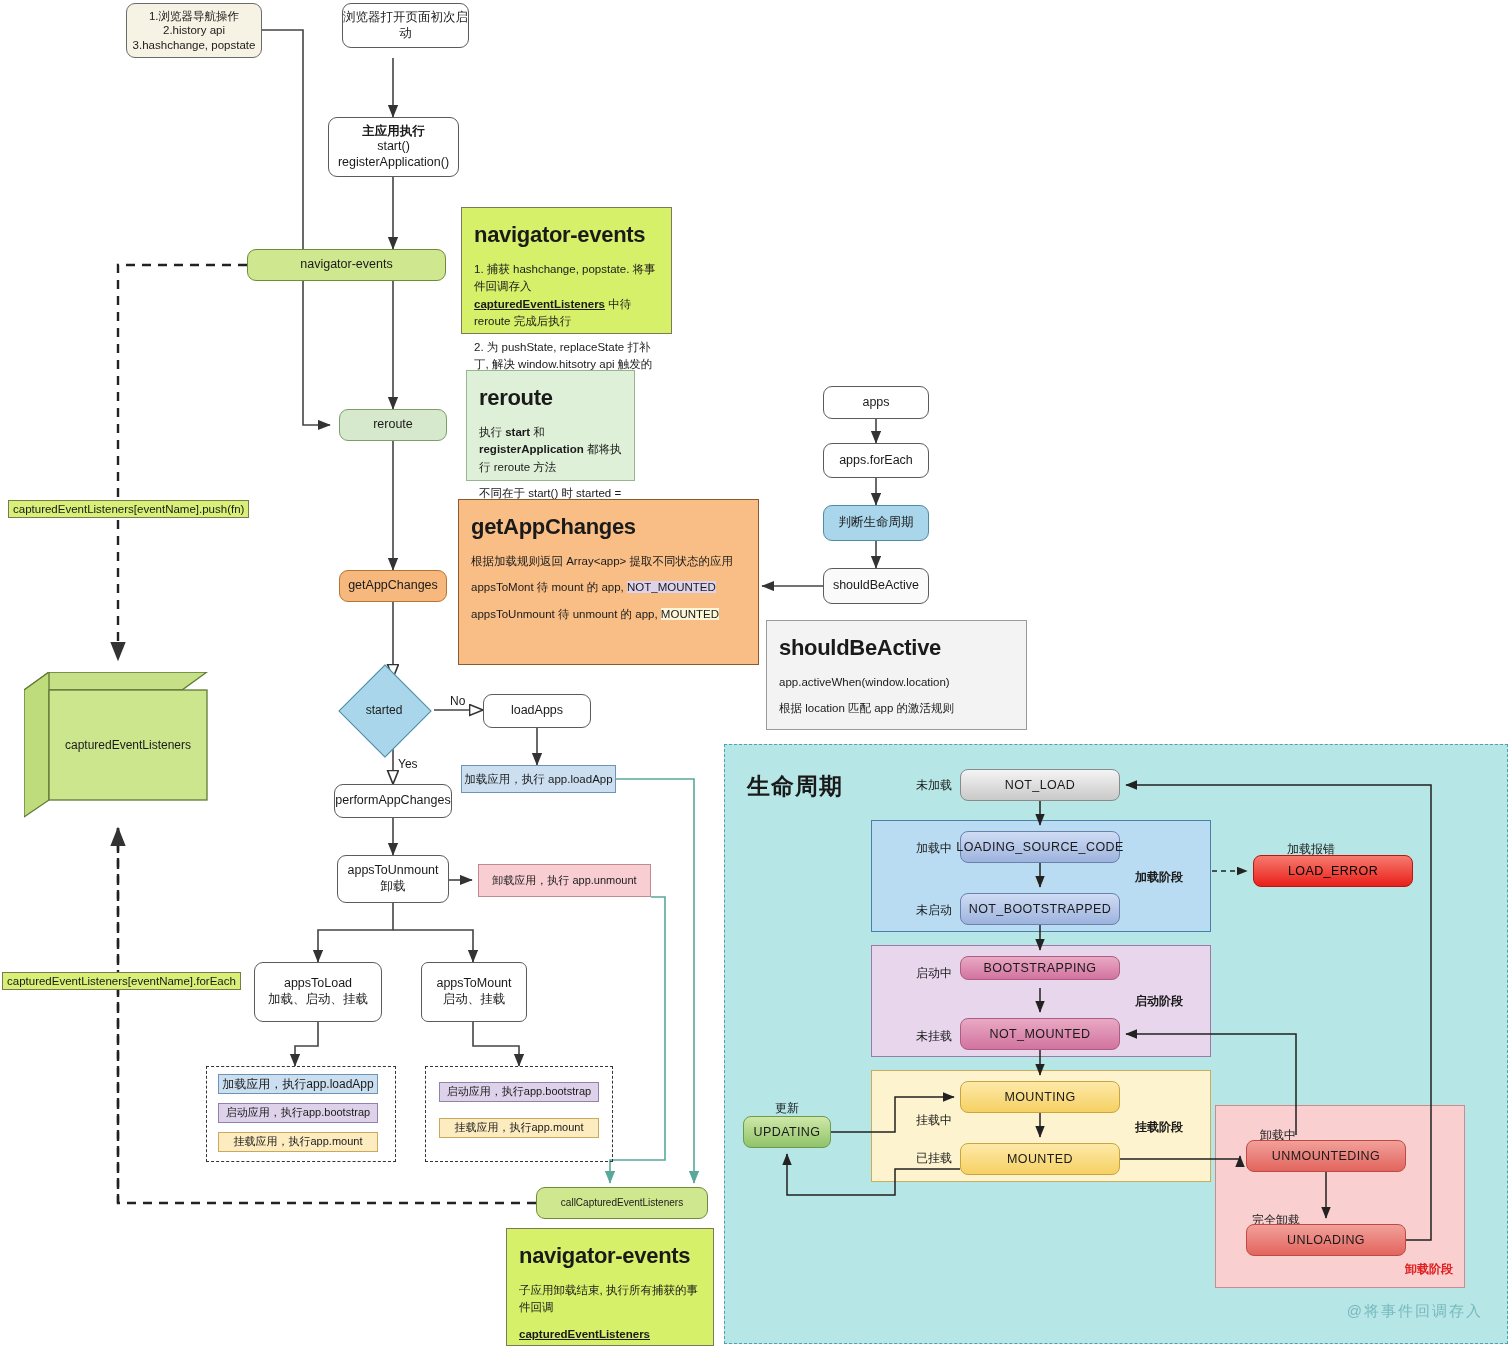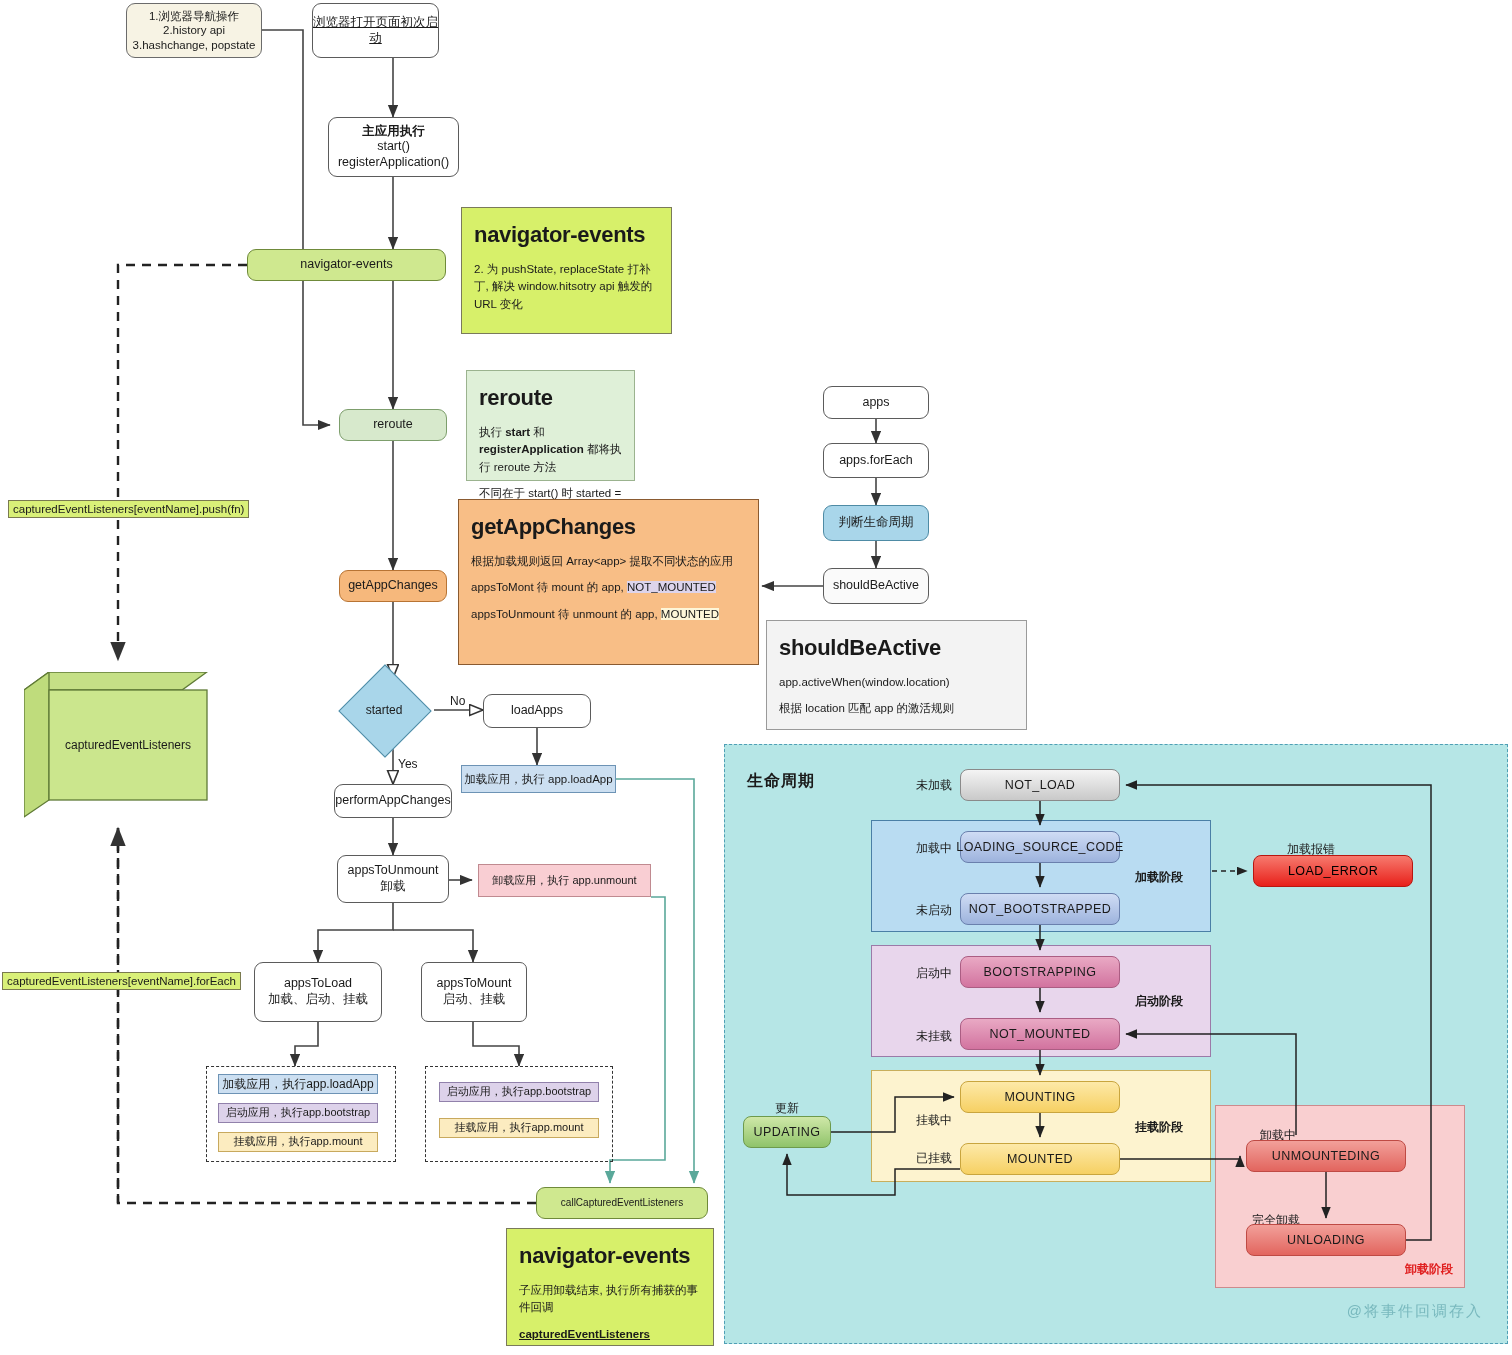--- a/index.html
+++ b/index.html
@@ -22,21 +22,21 @@
   .note p:last-child{margin-bottom:0;}
   .hl-blue{background:#d3e4f4;}
   .hl-purple{background:#ddd4ec;}
   .hl-yellow{background:#fdf6d8;}
   .u{text-decoration:underline;font-weight:bold;}
   .tag{position:absolute;box-sizing:border-box;background:#d9f078;border:1.4px solid #7a7a50;font-size:11.5px;padding:2px 4px;white-space:nowrap;}
   svg.layer{position:absolute;left:0;top:0;width:1512px;height:1355px;pointer-events:none;}
   
   #lifecycle{position:absolute;left:724px;top:744px;width:784px;height:600px;
       background:#b6e6e6;border:1.6px dashed #4f9fb5;box-sizing:border-box;}
-  #lifecycle .title{position:absolute;left:22px;top:26px;font-size:16px;font-weight:bold;letter-spacing:1px;}
+  #lifecycle .title{position:absolute;left:22px;top:26px;font-size:23px;font-weight:bold;letter-spacing:1px;}
   .phasebox{position:absolute;box-sizing:border-box;}
   .ph-load{background:#b9dcf2;border:1.2px solid #4a7fa6;}
   .ph-boot{background:#e8d6ec;border:1.2px solid #9b7aa8;}
   .ph-mount{background:#fdf3cf;border:1.2px solid #c8ae5c;}
   .ph-unmount{background:#f9cfd0;border:1.2px solid #cc8b8d;}
   .st{position:absolute;box-sizing:border-box;display:flex;align-items:center;justify-content:center;
       border-radius:8px;font-size:12.5px;letter-spacing:.4px;}
   .st-grey{background:linear-gradient(#f4f4f4,#c9c9c9);border:1.2px solid #8a8a8a;}
   .st-blue{background:linear-gradient(#cfdcf4,#9db3dd);border:1.2px solid #6a80ad;}
   .st-pink{background:linear-gradient(#e9a9c4,#d2739f);border:1.2px solid #ab5d83;}
@@ -118,21 +118,21 @@
       <path d="M118,1203 L118,828" marker-end="url(#ah)"></path>
     </g>
   </svg>
 
   <div class="node rr cream" style="left:126px;top:3px;width:136px;height:55px;flex-direction:column;font-size:11.5px;">
     <span>1.浏览器导航操作</span>
     <span>2.history api</span>
     <span>3.hashchange, popstate</span>
   </div>
 
-  <div class="node rr" style="left:312px;top:3px;width:127px;height:55px;text-decoration:underline;">
+  <div class="node rr" style="left:342px;top:3px;width:127px;height:45px;">
       <span>浏览器打开页面初次启动</span>
     </div>
 
   <div class="node rr" style="left:328px;top:117px;width:131px;height:60px;flex-direction:column;">
     <span style="font-weight:bold;">主应用执行</span>
     <span>start()</span>
     <span>registerApplication()</span>
   </div>
 
   <div class="node rr green" style="left:247px;top:249px;width:199px;height:32px;">
@@ -220,20 +220,21 @@
 
   <div class="tag" style="left:8px;top:500px;">capturedEventListeners[eventName].push(fn)</div>
   <div class="tag" style="left:2px;top:972px;">capturedEventListeners[eventName].forEach</div>
 
   <div class="node rr green" style="left:536px;top:1187px;width:172px;height:32px;font-size:10px;text-align:right;">
       <span>callCapturedEventListeners</span>
     </div>
 
   <div class="note note-green" style="left:461px;top:207px;width:211px;height:127px;">
     <h3>navigator-events</h3>
+    <p><span>1. 捕获 hashchange, popstate. 将事件回调存入 </span><span class="u">capturedEventListeners</span><span> 中待 reroute 完成后执行</span></p>
     <p>2. 为 pushState, replaceState 打补丁, 解决 window.hitsotry api 触发的 URL 变化</p>
   </div>
 
   <div class="note note-green2" style="left:466px;top:370px;width:169px;height:111px;">
     <h3>reroute</h3>
     <p><span>执行 </span><b>start</b><span> 和 </span><b>registerApplication</b><span> 都将执行 reroute 方法</span></p>
     <p>不同在于 start() 时 started = true</p>
   </div>
 
   <div class="note note-orange" style="left:458px;top:499px;width:301px;height:166px;">
@@ -295,21 +296,21 @@
 
     <div class="st st-grey" style="left:235px;top:24px;width:160px;height:32px;">
         <span>NOT_LOAD</span>
       </div>
     <div class="st st-blue" style="left:235px;top:86px;width:160px;height:32px;">
         <span>LOADING_SOURCE_CODE</span>
       </div>
     <div class="st st-blue" style="left:235px;top:148px;width:160px;height:32px;">
         <span>NOT_BOOTSTRAPPED</span>
       </div>
-    <div class="st st-pink" style="left:235px;top:211px;width:160px;height:32px;">
+    <div class="st st-pink" style="left:235px;top:211px;width:160px;height:24px;">
         <span>BOOTSTRAPPING</span>
       </div>
     <div class="st st-pink" style="left:235px;top:273px;width:160px;height:32px;">
         <span>NOT_MOUNTED</span>
       </div>
     <div class="st st-yellow" style="left:235px;top:336px;width:160px;height:32px;">
         <span>MOUNTING</span>
       </div>
     <div class="st st-yellow" style="left:235px;top:398px;width:160px;height:32px;">
         <span>MOUNTED</span>

